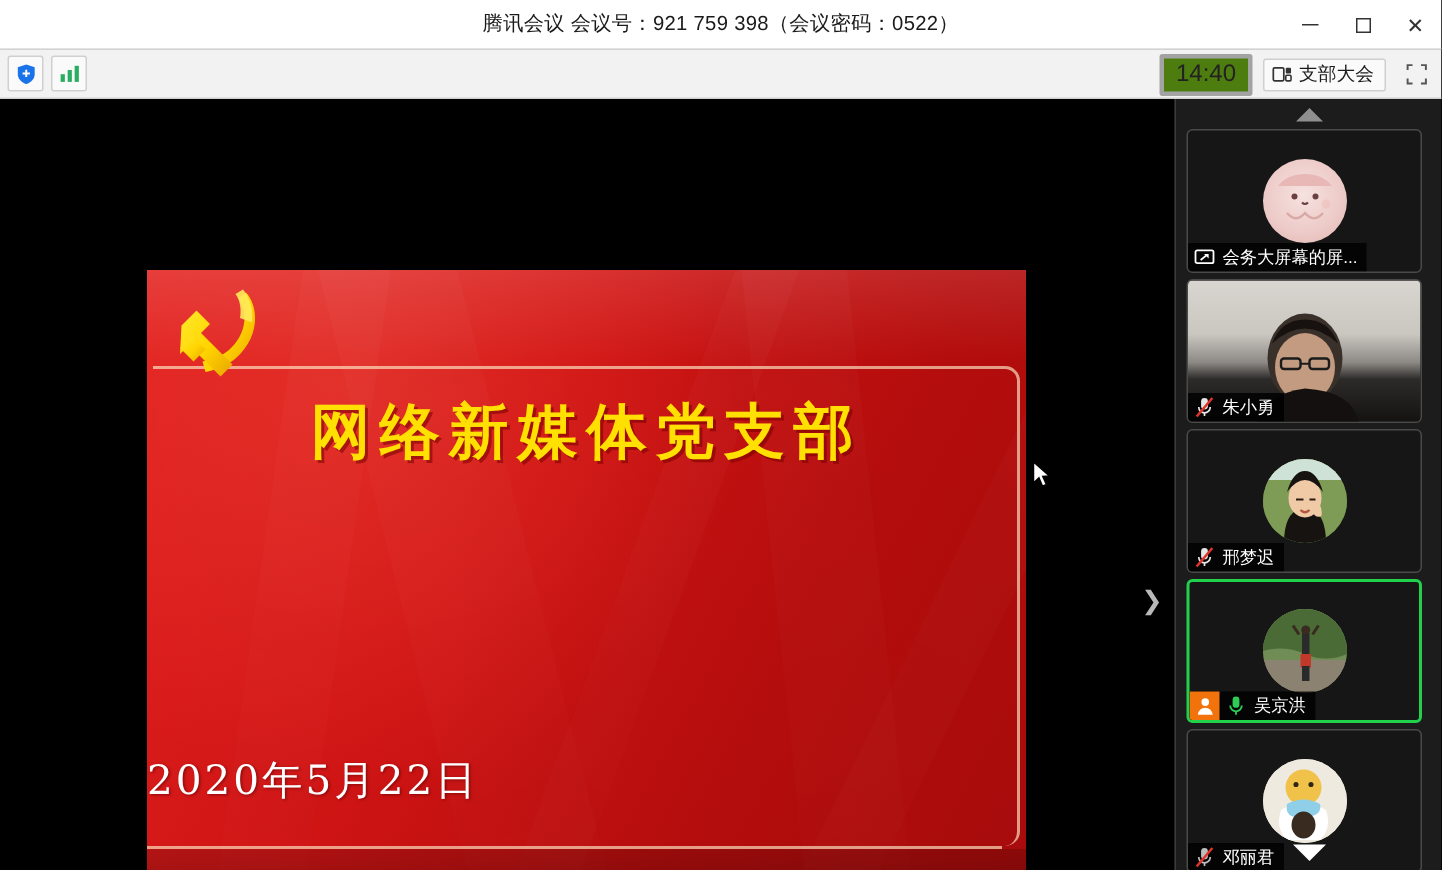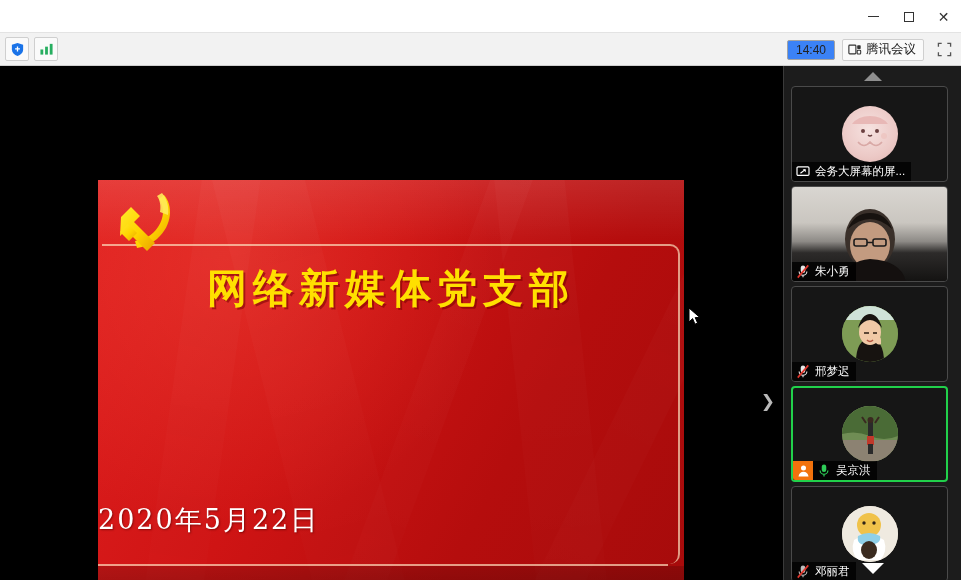--- a/index.html
+++ b/index.html
@@ -43,22 +43,22 @@
   .tb-left { display: flex; align-items: center; gap: 5px; margin-left: 5px; }
   .tb-icon-btn {
     width: 24px; height: 24px; border: 1px solid #cfcfcf; background: #fafafa;
     border-radius: 2px; display: flex; align-items: center; justify-content: center;
   }
   .tb-right {
     position: absolute; right: 4px; top: 0; height: 33px;
     display: flex; align-items: center; gap: 7px;
   }
   .clock {
-    border: 1px solid #a3a3a3; background: #3b82f6; border-radius: 2px;
-    padding: 3px 8px; font-size: 12px; color: #222; line-height: 1;
+    border: 3px solid #a3a3a3; background: #4d7c0f; border-radius: 2px;
+    padding: 3px 8px; font-size: 16px; color: #222; line-height: 1;
   }
   .switch-view {
     border: 1px solid #cfcfcf; background: #fafafa; border-radius: 2px;
     padding: 3px 7px 3px 5px; font-size: 12.5px; color: #1a1a1a;
     display: flex; align-items: center; gap: 4px; line-height: 1;
   }
   .fullscreen-btn {
     width: 26px; height: 24px; display: flex; align-items: center; justify-content: center;
   }
 
@@ -199,20 +199,21 @@
   .av-toy    { background: radial-gradient(circle at 50% 40%, #f5f0e6 0%, #e0d9cb 58%, #c3bcae 100%); }
   .cam-photo { position: absolute; inset: 0;
     background: linear-gradient(180deg,#d9d6d1 0%,#cac6c0 38%,#8d8a86 58%,#2d2b2a 70%,#141312 100%); }
 </style>
 </head>
 <body>
 
 <div id="app">
 
   <div class="titlebar">
+    <div class="titlebar-text">腾讯会议 会议号：921 759 398（会议密码：0522）</div>
     <div class="win-controls">
       <div class="win-btn">
         <span class="glyph-min"></span>
       </div>
       <div class="win-btn">
         <span class="glyph-max"></span>
       </div>
       <div class="win-btn close">
         <span class="glyph-close">✕</span>
       </div>
@@ -236,21 +237,21 @@
       </div>
     </div>
     <div class="tb-right">
       <div class="clock">14:40</div>
       <div class="switch-view">
         <svg width="14" height="14" viewBox="0 0 16 16">
           <rect x="1" y="2.5" width="8" height="10" rx="1" fill="none" stroke="#333" stroke-width="1.3"></rect>
           <rect x="10.5" y="2.5" width="4" height="4.3" rx="0.8" fill="#333"></rect>
           <rect x="10.5" y="8.2" width="4" height="4.3" rx="0.8" fill="none" stroke="#333" stroke-width="1.2"></rect>
         </svg>
-        <span>腾讯会议</span>
+        <span>支部大会</span>
       </div>
       <div class="fullscreen-btn">
         <svg width="15" height="15" viewBox="0 0 16 16">
           <g fill="none" stroke="#555" stroke-width="1.4">
             <path d="M1.5 5V1.5H5"></path>
               <path d="M11 1.5h3.5V5"></path>
             <path d="M14.5 11v3.5H11"></path>
               <path d="M5 14.5H1.5V11"></path>
           </g>
         </svg>

